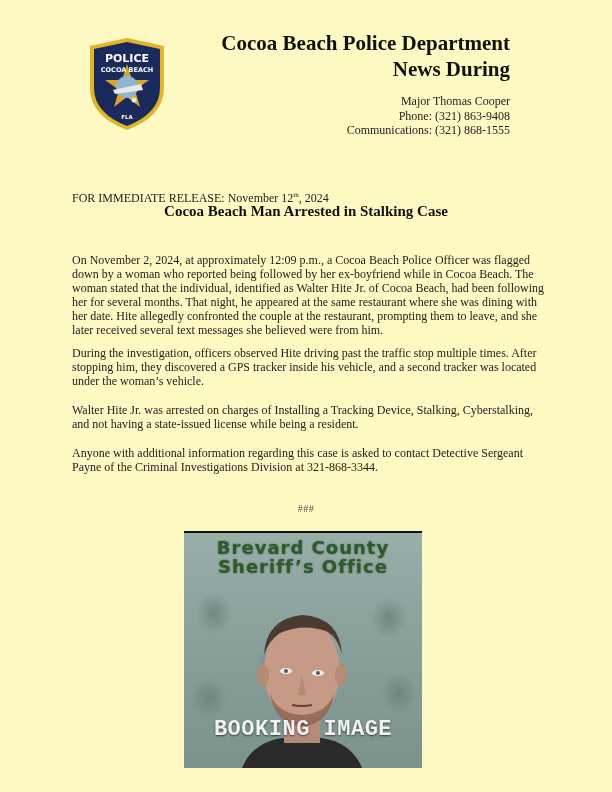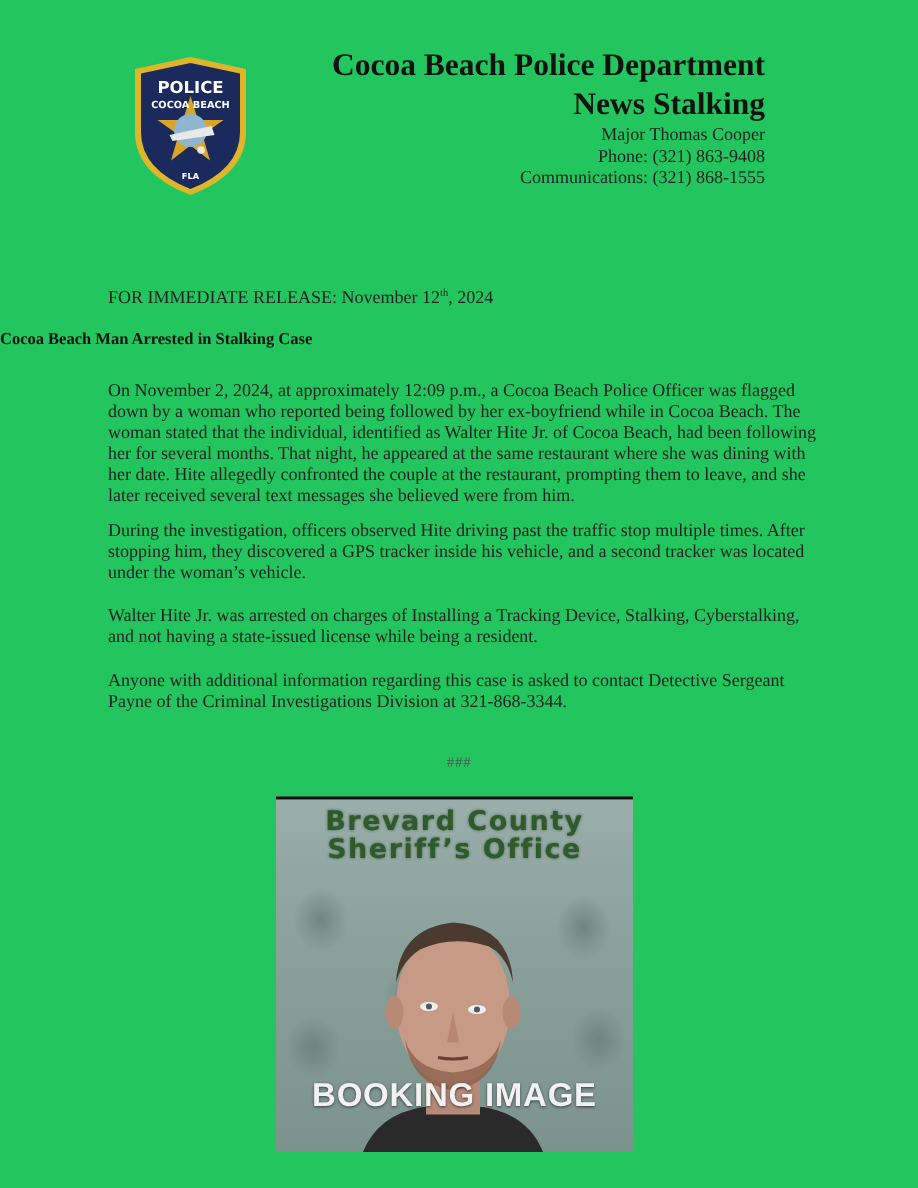--- a/index.html
+++ b/index.html
@@ -12,21 +12,21 @@
       height: 792px;
       position: relative;
       overflow: hidden;
       font-family: "Liberation Serif", "DejaVu Serif", serif;
       color: #1a1a1a;
     }
     .page {
       position: absolute;
       left: 0; top: 0;
       width: 612px; height: 792px;
-      background: #22c55e;
+      background: #fef9c3;
     }
     
     .logo {
       position: absolute;
       left: 86px;
       top: 36px;
       width: 82px;
       height: 96px;
     }
     
@@ -45,21 +45,21 @@
       color: #111;
     }
     .release-title {
       font-size: 21px;
       font-weight: bold;
       line-height: 26px;
       margin: 0;
       color: #111;
     }
     .contact {
-      margin-top: 0;
+      margin-top: 12px;
       font-size: 12px;
       line-height: 14.5px;
       color: #222;
     }
     .contact div { margin: 0; }
 
     .release-line {
       position: absolute;
       left: 72px;
       top: 167px;
@@ -69,22 +69,23 @@
     }
     .release-line sup {
       font-size: 7px;
       vertical-align: super;
       line-height: 0;
     }
     .headline {
       position: absolute;
       left: 0;
       width: 612px;
-      top: 220px;
-      font-size: 11px;
+      top: 203px;
+      text-align: center;
+      font-size: 15px;
       font-weight: bold;
       color: #111;
     }
     .body-text {
       position: absolute;
       left: 72px;
       width: 480px;
       font-size: 12px;
       line-height: 14px;
       color: #222;
@@ -146,21 +147,21 @@
       left: 58px;
       top: 60px;
       width: 120px;
       height: 175px;
     }
     .booking-label {
       position: absolute;
       left: 0; width: 238px;
       top: 185px;
       text-align: center;
-      font-family: Liberation Sans, sans-serif;
+      font-family: Liberation Mono, monospace;
       font-weight: bold;
       font-size: 22px;
       line-height: 24px;
       color: #f2f2f2;
       letter-spacing: 0.5px;
       text-shadow: 0 1px 2px rgba(0,0,0,0.6);
     }
     .booking-url {
       position: absolute;
       left: 0; width: 238px;
@@ -190,21 +191,21 @@
         <circle cx="7" cy="12" r="2.5" fill="#e8e8e8"></circle>
       </g>
       <text x="41" y="26" text-anchor="middle" font-family="DejaVu Sans, sans-serif" font-weight="bold" font-size="11" fill="#ffffff">POLICE</text>
       <text x="41" y="36" text-anchor="middle" font-family="DejaVu Sans, sans-serif" font-weight="bold" font-size="6.5" fill="#ffffff">COCOA BEACH</text>
       <text x="41" y="83" text-anchor="middle" font-family="DejaVu Sans, sans-serif" font-weight="bold" font-size="5.5" fill="#ffffff">FLA</text>
     </svg>
   </div>
 
   <div class="header">
     <h1 class="dept-title">Cocoa Beach Police Department</h1>
-    <h2 class="release-title">News Stalking</h2>
+    <h2 class="release-title">News During</h2>
     <div class="contact">
       <div>Major Thomas Cooper</div>
       <div>Phone: (321) 863-9408</div>
       <div>Communications: (321) 868-1555</div>
     </div>
   </div>
 
   <div class="release-line"><span>FOR IMMEDIATE RELEASE: November 12</span><sup>th</sup><span>, 2024</span></div>
 
   <div class="headline">Cocoa Beach Man Arrested in Stalking Case</div>

